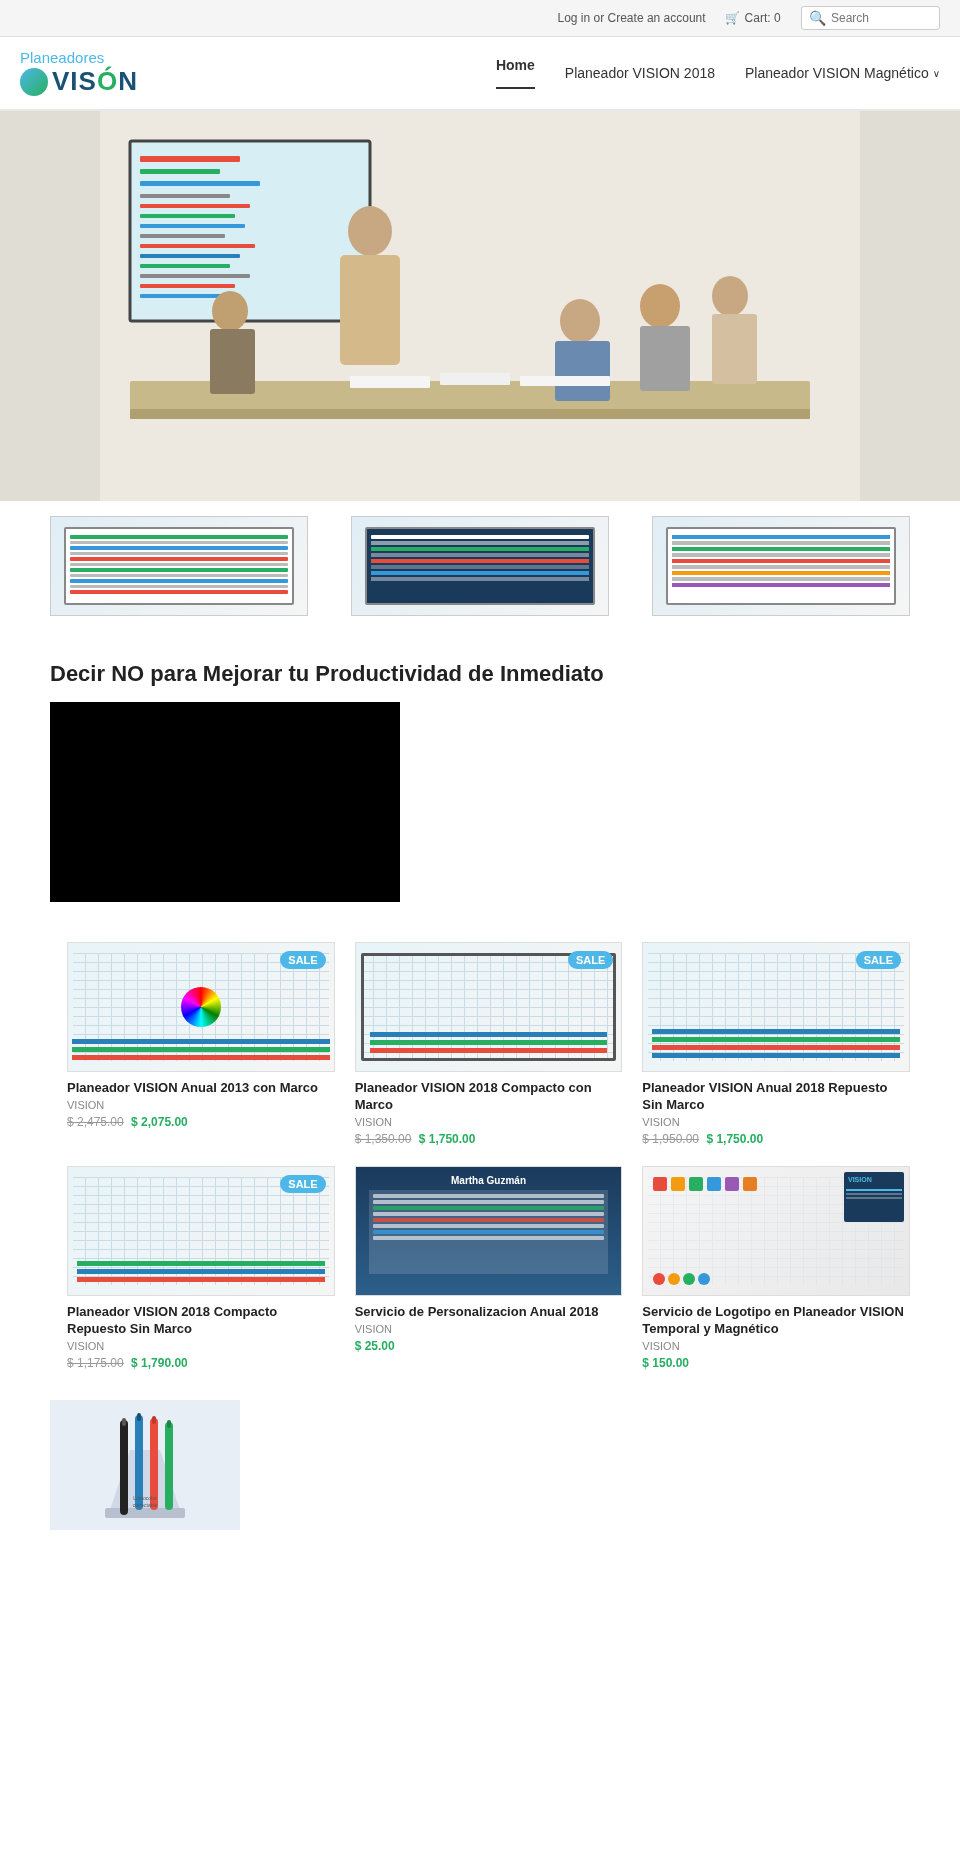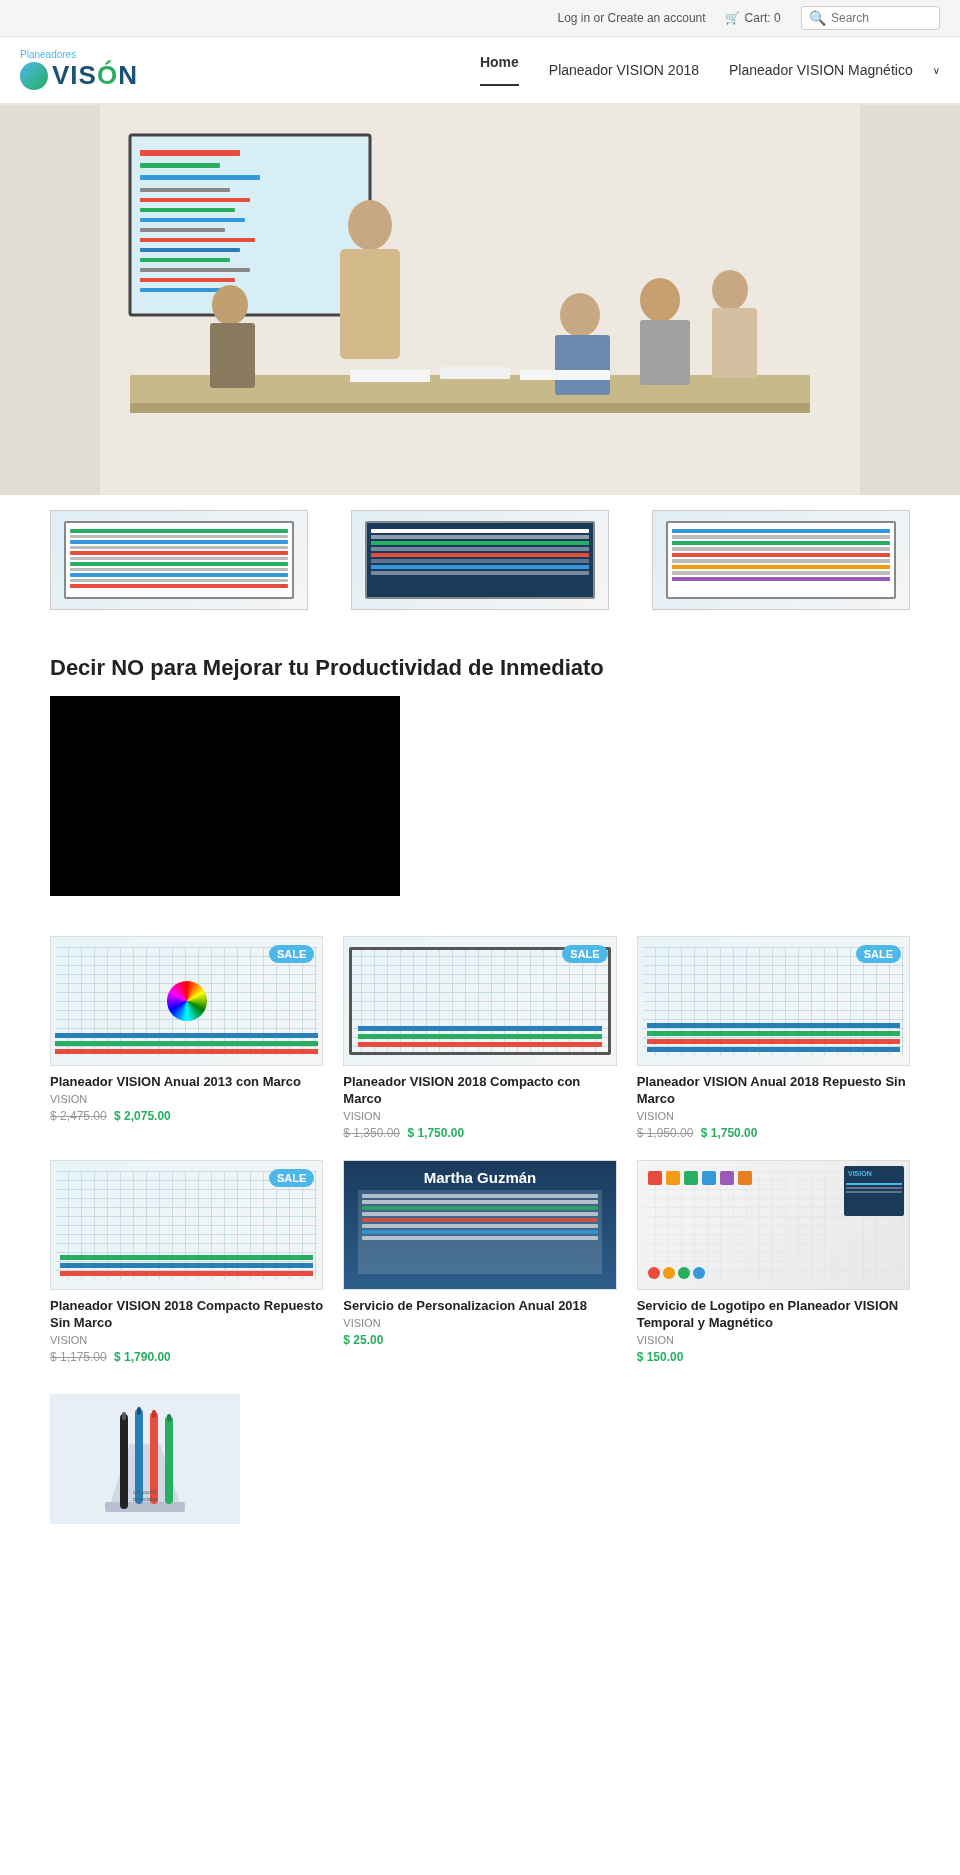--- a/index.html
+++ b/index.html
@@ -37,27 +37,27 @@
 
     
     .nav-bar {
       display: flex;
       align-items: center;
       padding: 12px 20px;
       border-bottom: 1px solid #e8e8e8;
       justify-content: space-between;
     }
     .logo-area { display: flex; align-items: center; }
-    .logo-text-top { font-size: 10px; color: #4db8e8; font-weight: normal; }
+    .logo-text-top { font-size: 15px; color: #4db8e8; font-weight: normal; }
     .logo-text-main { font-size: 26px; font-weight: bold; color: #1a5276; letter-spacing: 1px; text-align: center; }
     .logo-icon { width: 28px; height: 28px; background: linear-gradient(135deg, #4db8e8, #27ae60); border-radius: 50%; display: inline-block; margin-right: 4px; }
     .nav-links { display: flex; align-items: center; gap: 30px; }
     .nav-links a { text-decoration: none; color: #333; font-size: 14px; }
     .nav-links a.active { color: #333; font-weight: bold; border-bottom: 2px solid #333; padding-bottom: 14px; text-align: center; }
-    .nav-links .has-dropdown { display: flex; align-items: center; gap: 20px; cursor: pointer; }
+    .nav-links .has-dropdown { display: flex; align-items: center; gap: 4px; cursor: pointer; }
     .chevron { font-size: 10px; }
 
     
     .thumbnail-strip {
       display: flex;
       gap: 0;
       padding: 15px 50px;
       justify-content: space-between;
       background: #fff;
     }
@@ -114,20 +114,21 @@
     }
 
     
     .products-section {
       padding: 10px 50px 30px 50px;
     }
     .products-grid {
       display: grid;
       grid-template-columns: 1fr 1fr 1fr;
       gap: 20px;
+      margin-left: 17px;
     }
     .product-card {
       position: relative;
       cursor: pointer;
     }
     .product-img {
       width: 100%;
       height: 130px;
       background: #f0f0f0;
       border: 1px solid #ddd;
@@ -212,21 +213,21 @@
       height: 100%;
       background: linear-gradient(180deg, #1a3a5c 0%, #2c5f8a 100%);
       display: flex;
       flex-direction: column;
       align-items: center;
       justify-content: flex-start;
       padding-top: 8px;
     }
     .martha-name {
       color: white;
-      font-size: 15px;
+      font-size: 10px;
       font-weight: bold;
       margin-bottom: 4px;
     }
     .martha-grid {
       width: 90%;
       height: 70%;
       background: rgba(255,255,255,0.15);
       display: flex;
       flex-direction: column;
       gap: 2px;

